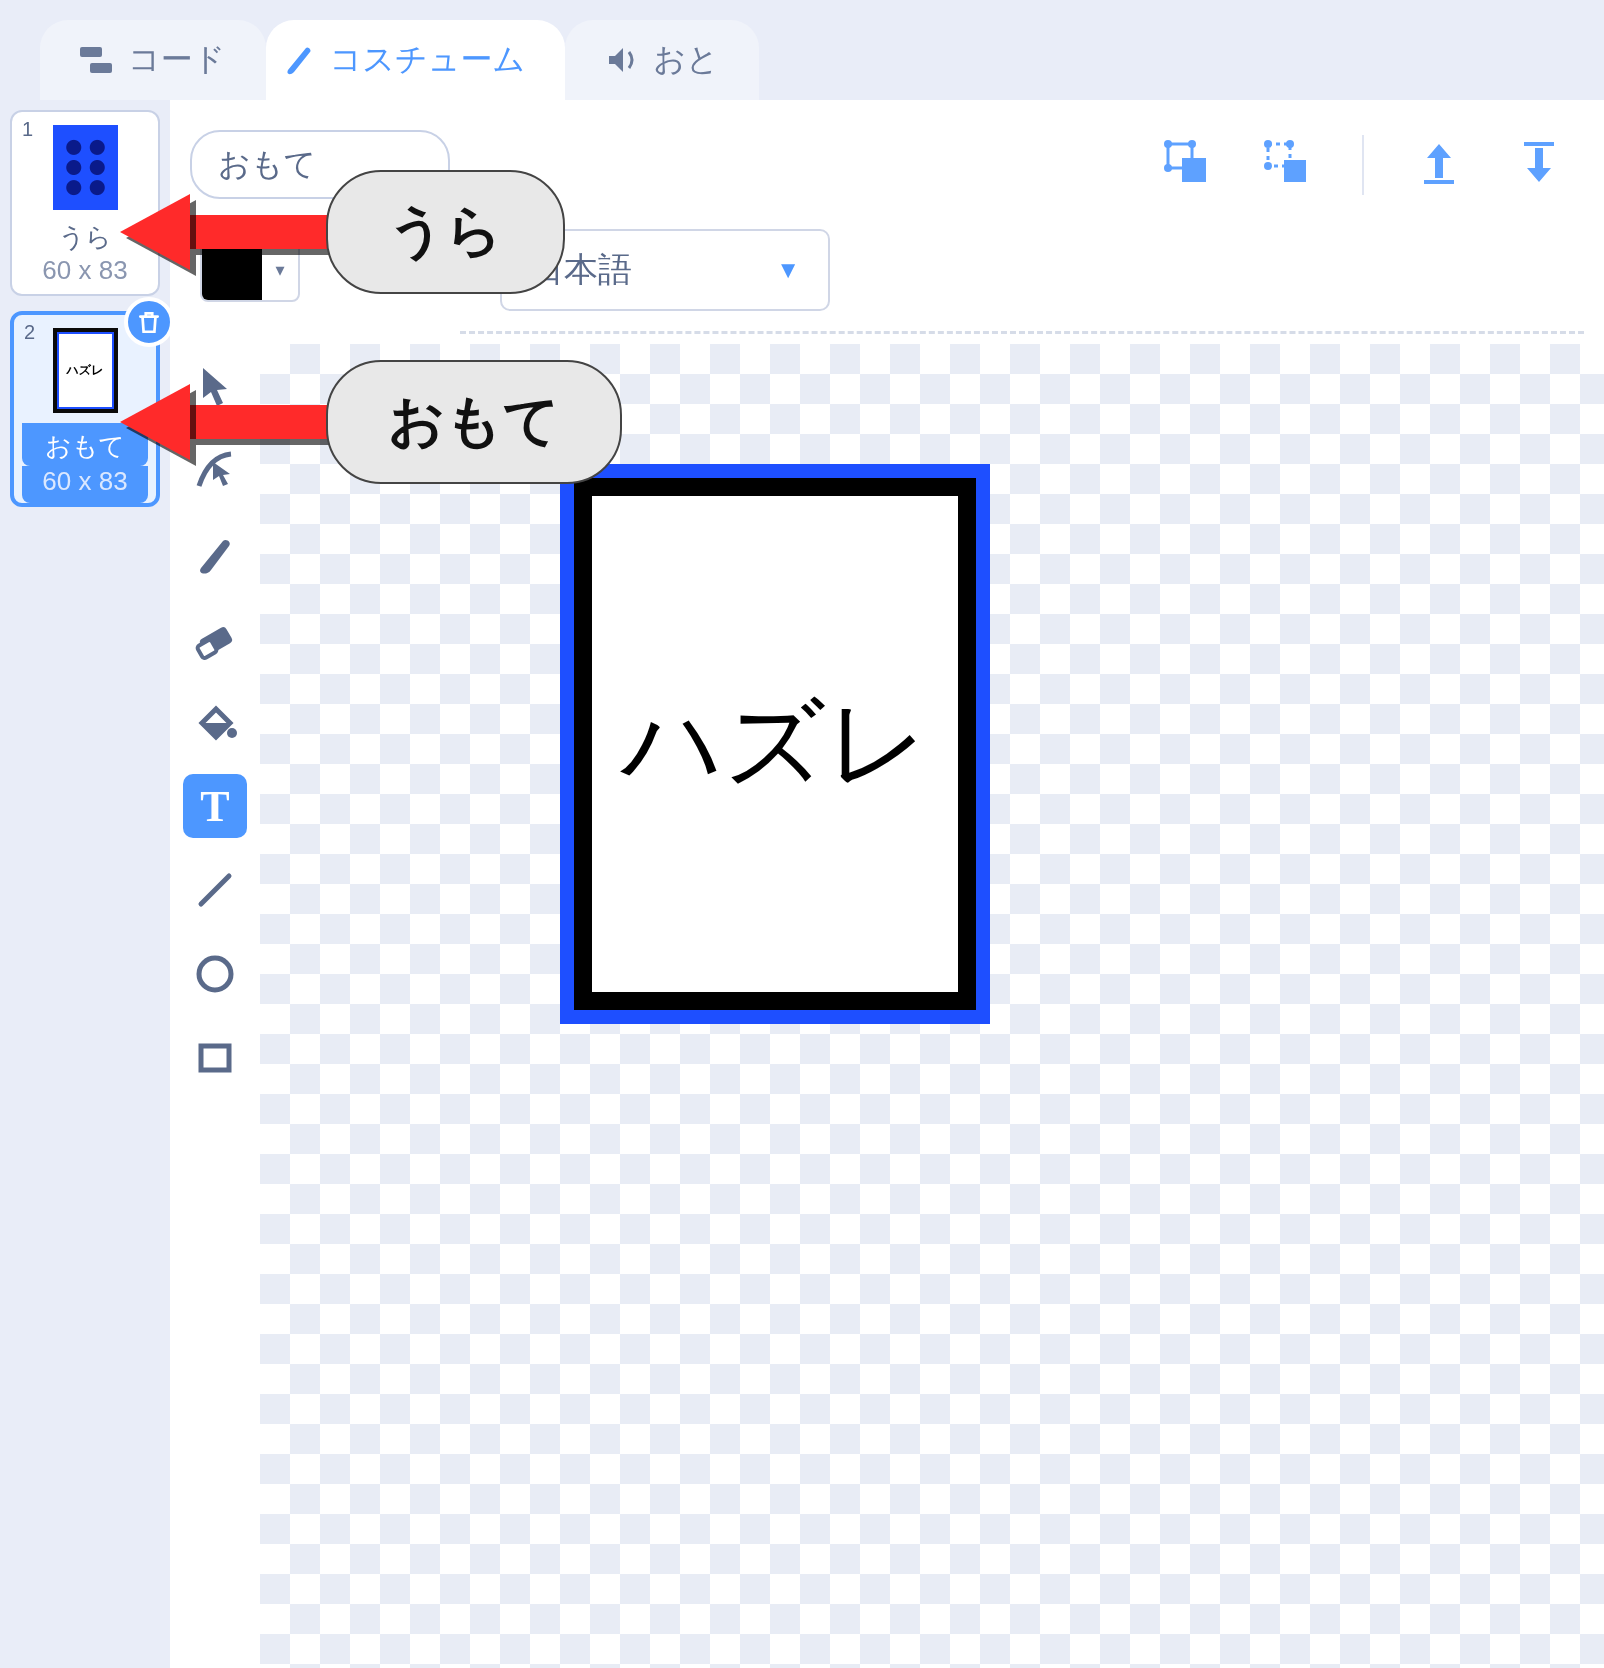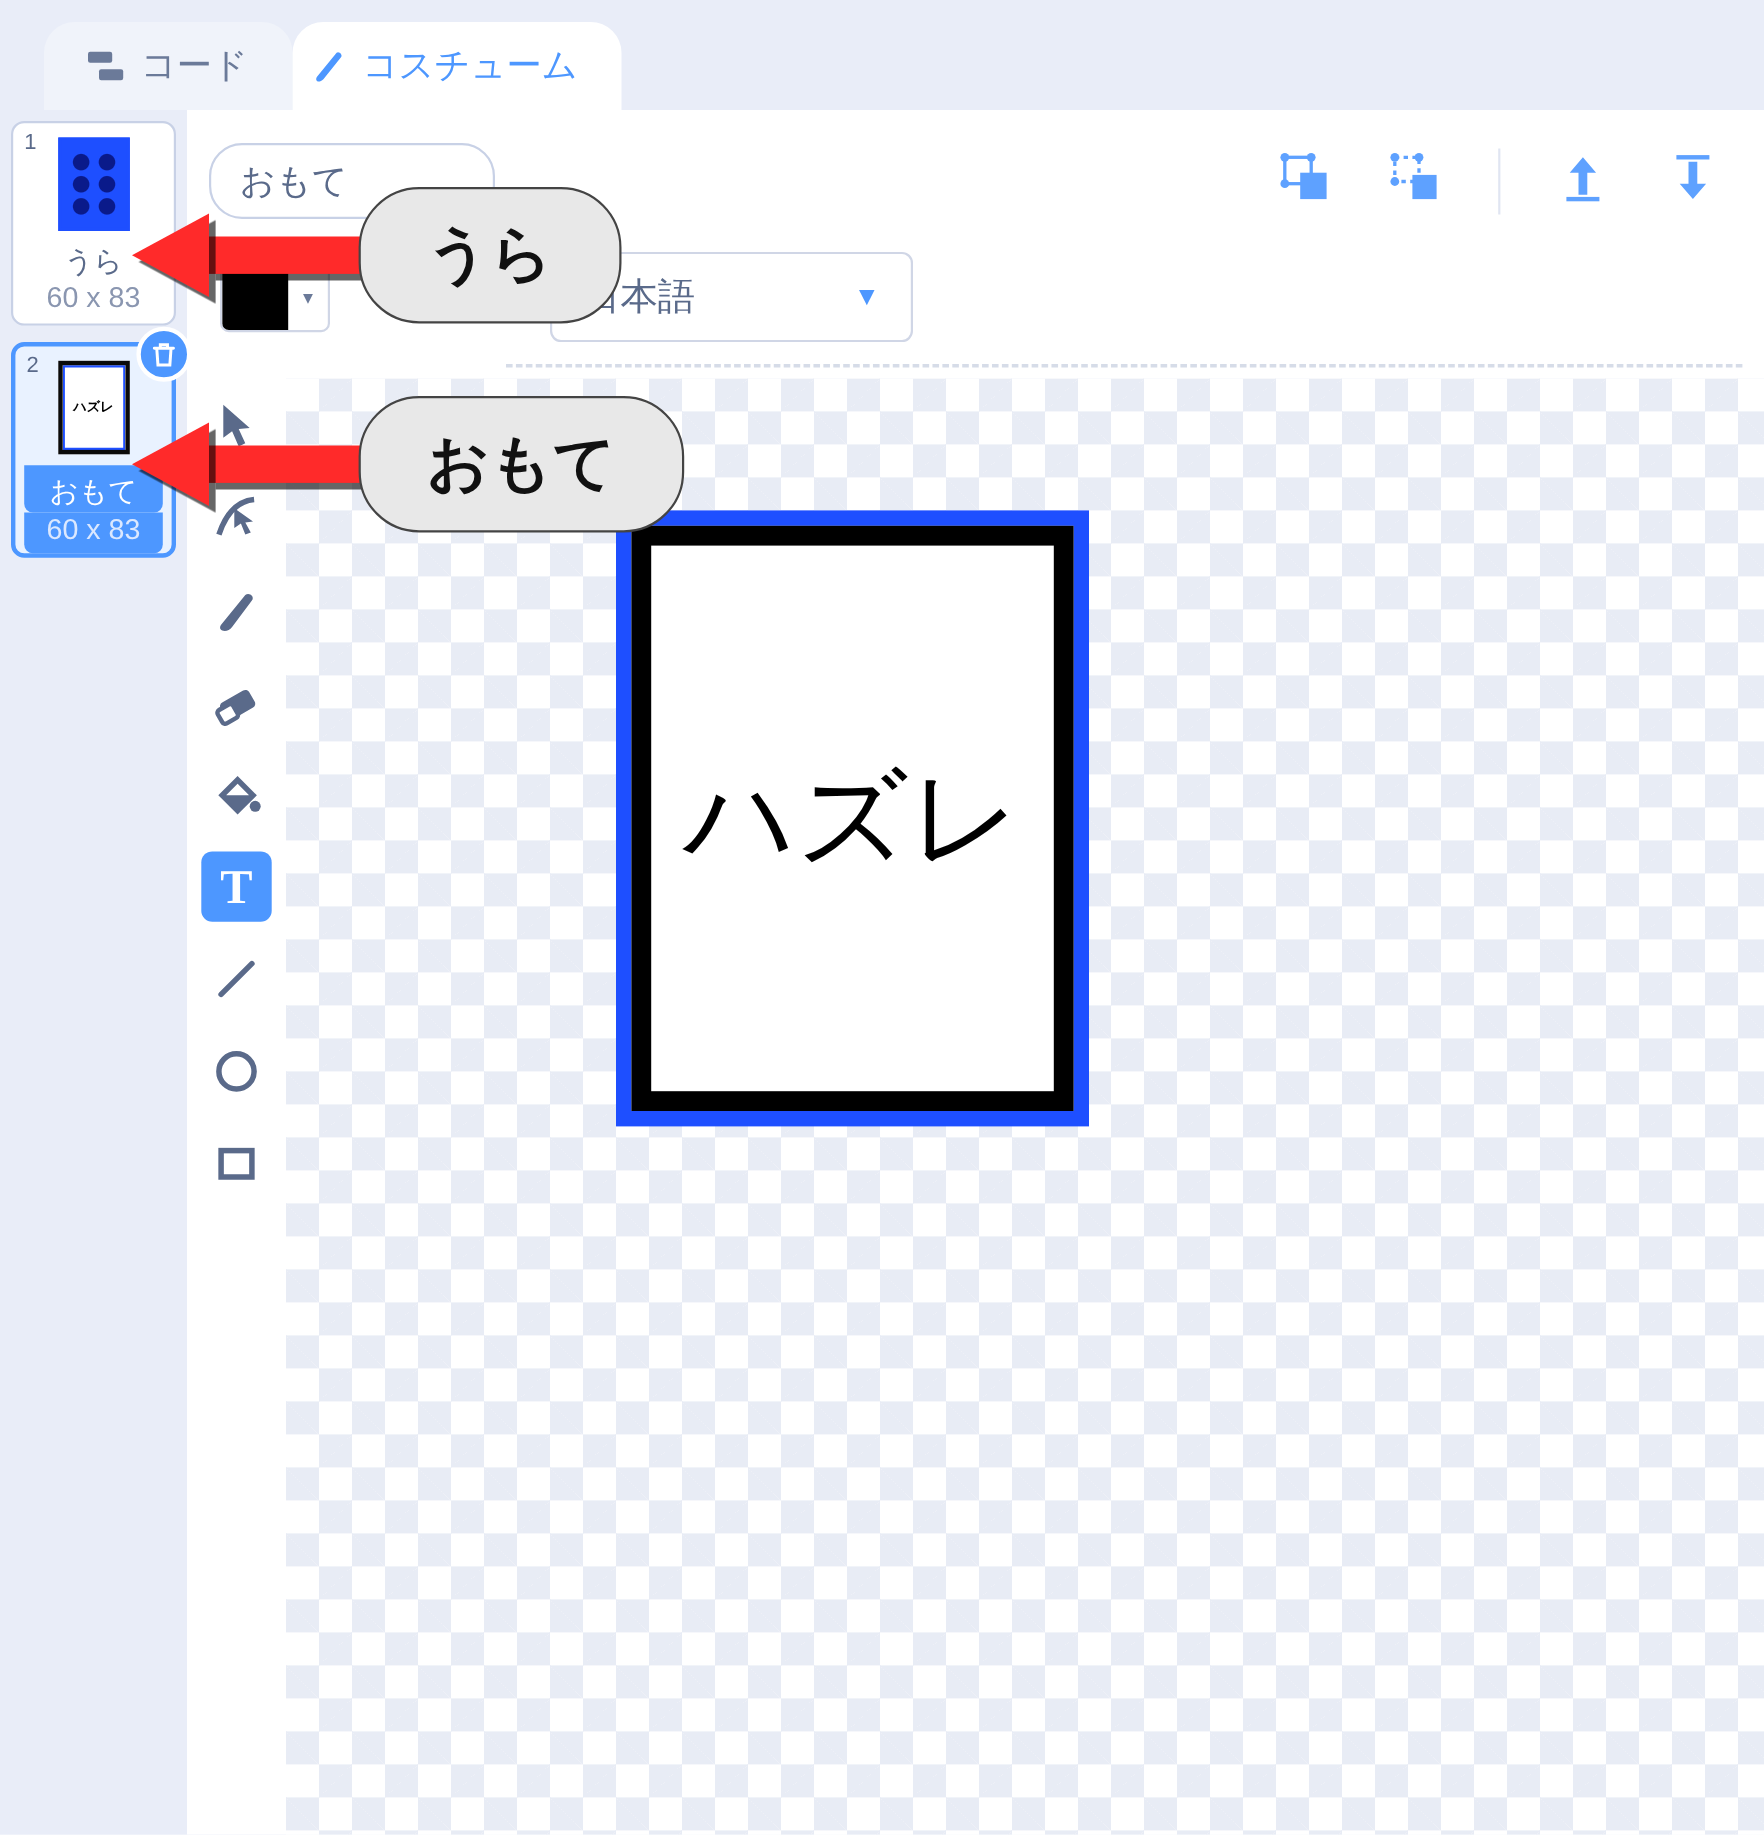--- a/index.html
+++ b/index.html
@@ -289,20 +289,29 @@
     <span>コード</span>
   </div>
   <div class="tab active">
     <span class="tab-icon">
       <svg width="36" height="36" viewBox="0 0 36 36">
           <path d="M6 28 C4 32 8 34 12 30 L28 10 C30 8 26 4 24 6 Z" fill="#4d97ff"></path>
         </svg>
     </span>
     <span>コスチューム</span>
   </div>
+  <div class="tab">
+    <span class="tab-icon">
+      <svg width="36" height="36" viewBox="0 0 36 36">
+          <path d="M4 14 h6 l8 -8 v24 l-8 -8 h-6 z" fill="#6b7a99"></path>
+          <path d="M24 10 q6 8 0 16" stroke="#6b7a99" stroke-width="3" fill="none"></path>
+        </svg>
+    </span>
+    <span>おと</span>
+  </div>
 </div>
 
 <div class="main">
 
   <div class="costume-list">
     <div class="costume-item">
       <span class="costume-num">1</span>
       <div class="costume-thumb back"></div>
       <div class="costume-label">うら</div>
       <div class="costume-dim">60 x 83</div>

